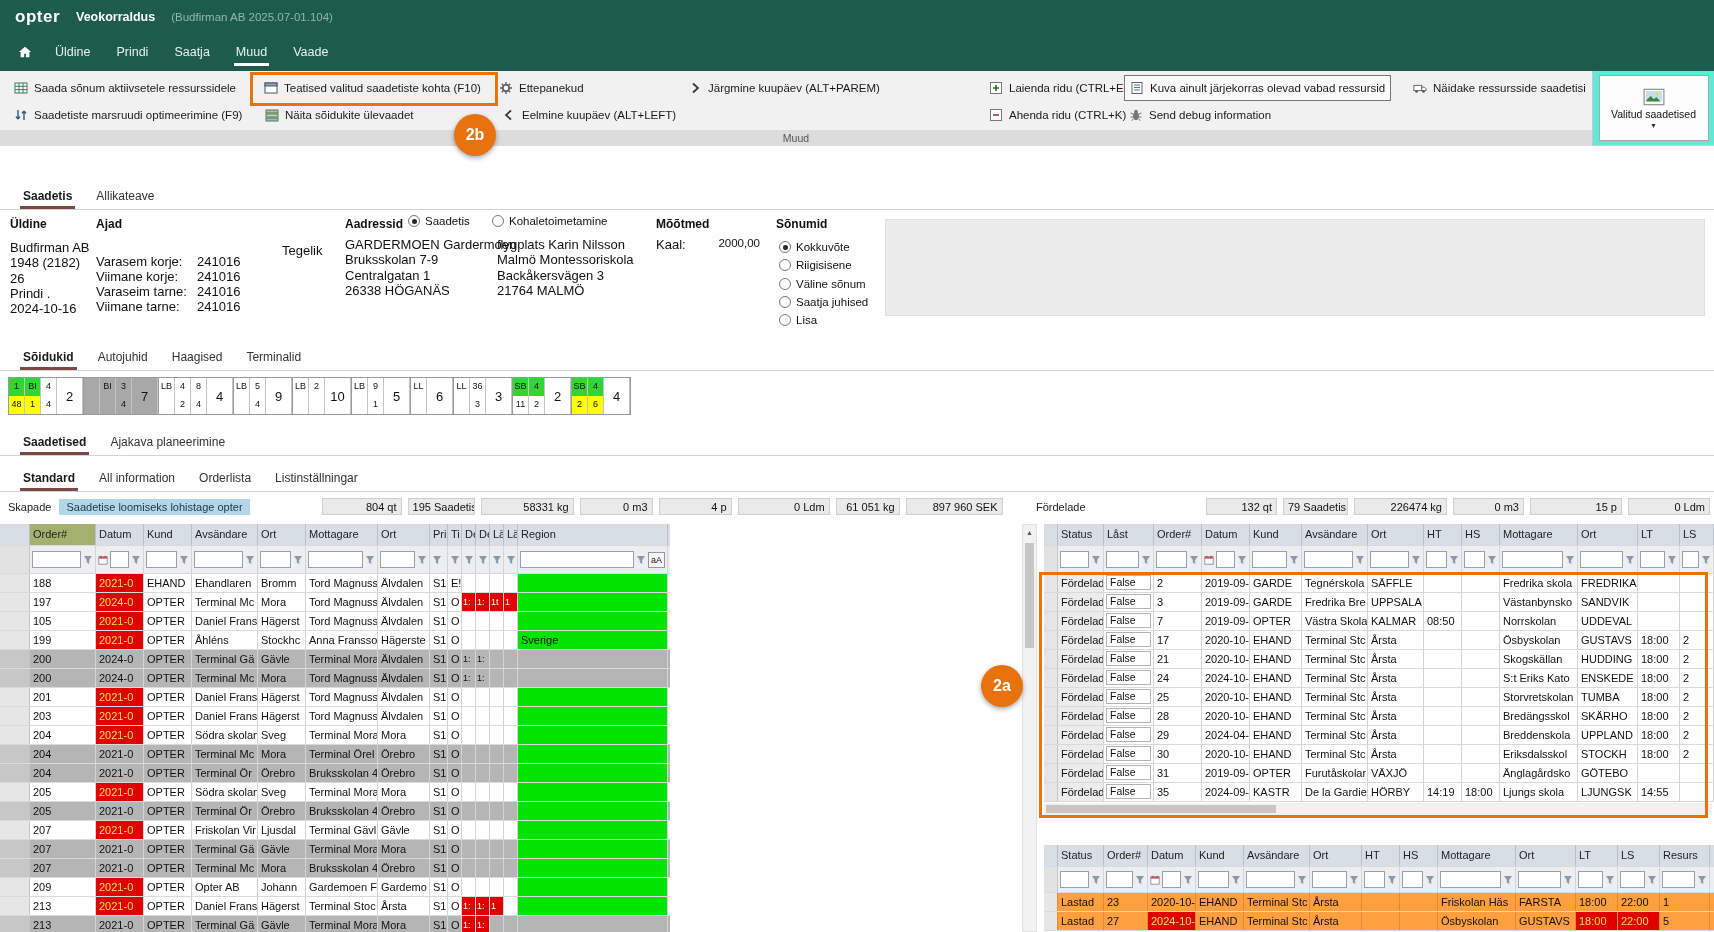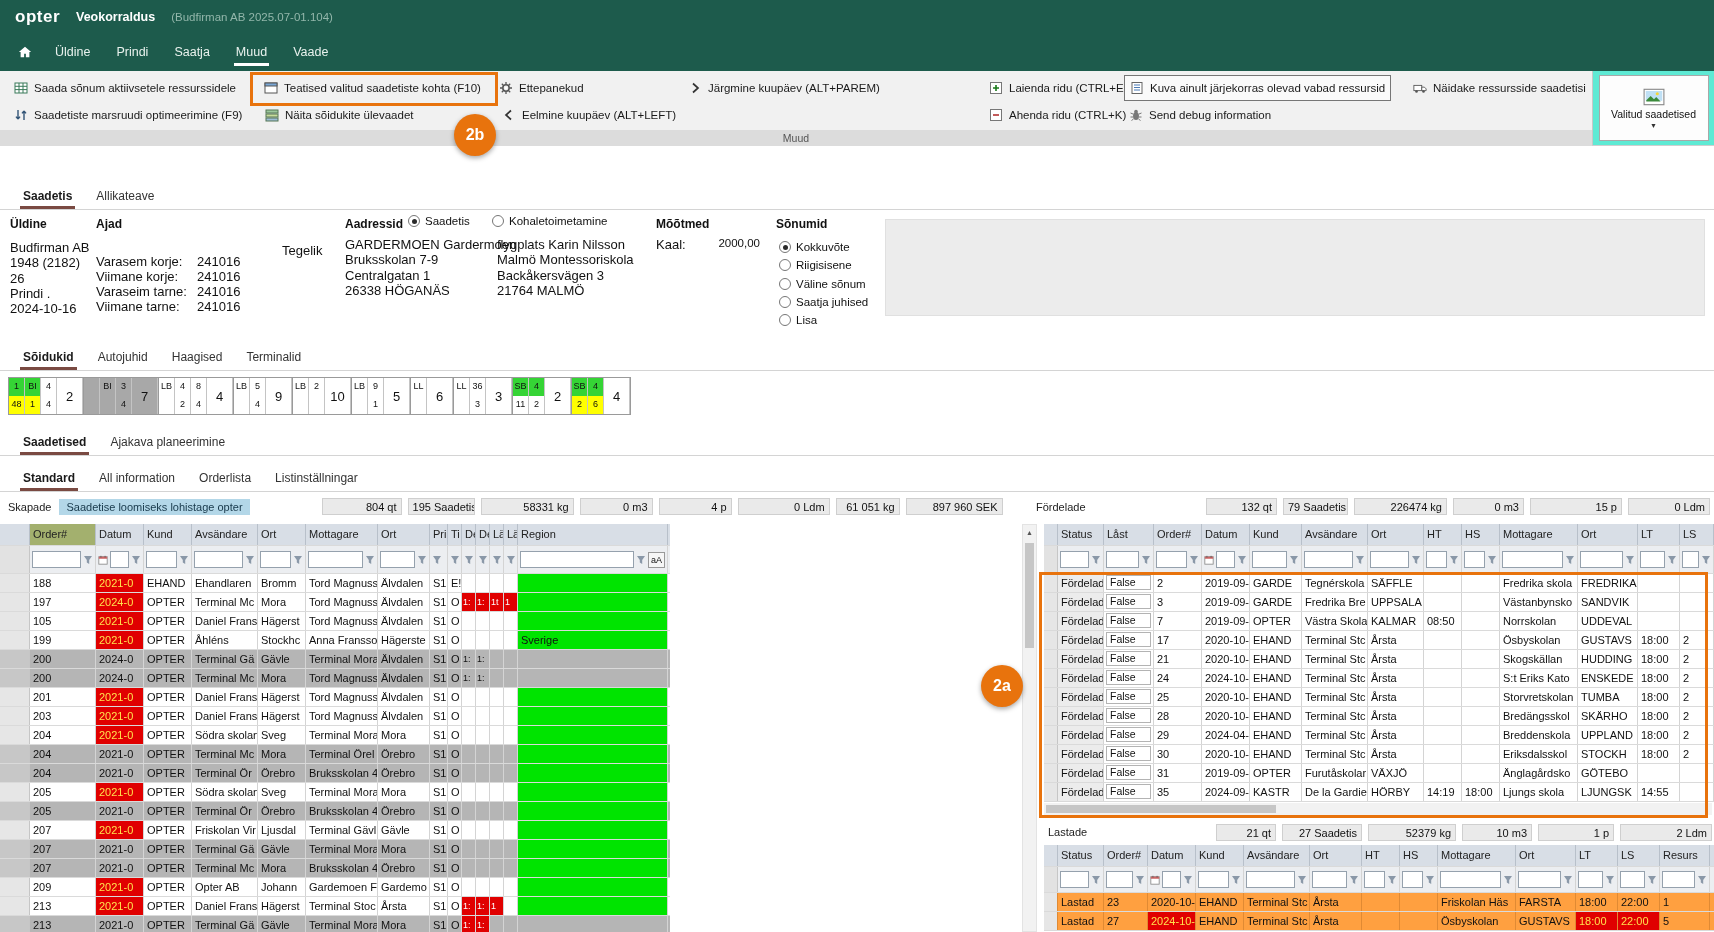--- a/index.html
+++ b/index.html
@@ -1321,30 +1321,20 @@
             <div class="cell" style="width: 38px;">18:00</div>
             <div class="cell" style="width: 78px;">Ljungs skola</div>
             <div class="cell" style="width: 60px;">LJUNGSK</div>
             <div class="cell" style="width: 42px;">14:55</div>
             <div class="cell" style="width: 34px;"></div>
           </div>
         </div>
       <div class="hscroll">
           <div class="thumb"></div>
         </div>
-      <div class="lastade-bar" id="lastade-bar">
-        <span class="sb-label">Lastade</span>
-        <span class="sb-spacer"></span>
-      <span class="sb-box first" style="width: 60px;">21 qt</span>
-          <span class="sb-box" style="width: 80px;">27 Saadetis</span>
-          <span class="sb-box" style="width: 88px;">52379 kg</span>
-          <span class="sb-box" style="width: 70px;">10 m3</span>
-          <span class="sb-box" style="width: 76px;">1 p</span>
-          <span class="sb-box" style="width: 92px;">2 Ldm</span>
-        </div>
       <div id="loaded-table">
           <div class="trow thead">
             <div class="cell selhead" style="width: 14px;"></div>
             <div class="cell hcell" style="width: 46px;">Status</div>
             <div class="cell hcell" style="width: 44px;">Order#</div>
             <div class="cell hcell" style="width: 48px;">Datum</div>
             <div class="cell hcell" style="width: 48px;">Kund</div>
             <div class="cell hcell" style="width: 66px;">Avsändare</div>
             <div class="cell hcell" style="width: 52px;">Ort</div>
             <div class="cell hcell" style="width: 38px;">HT</div>

